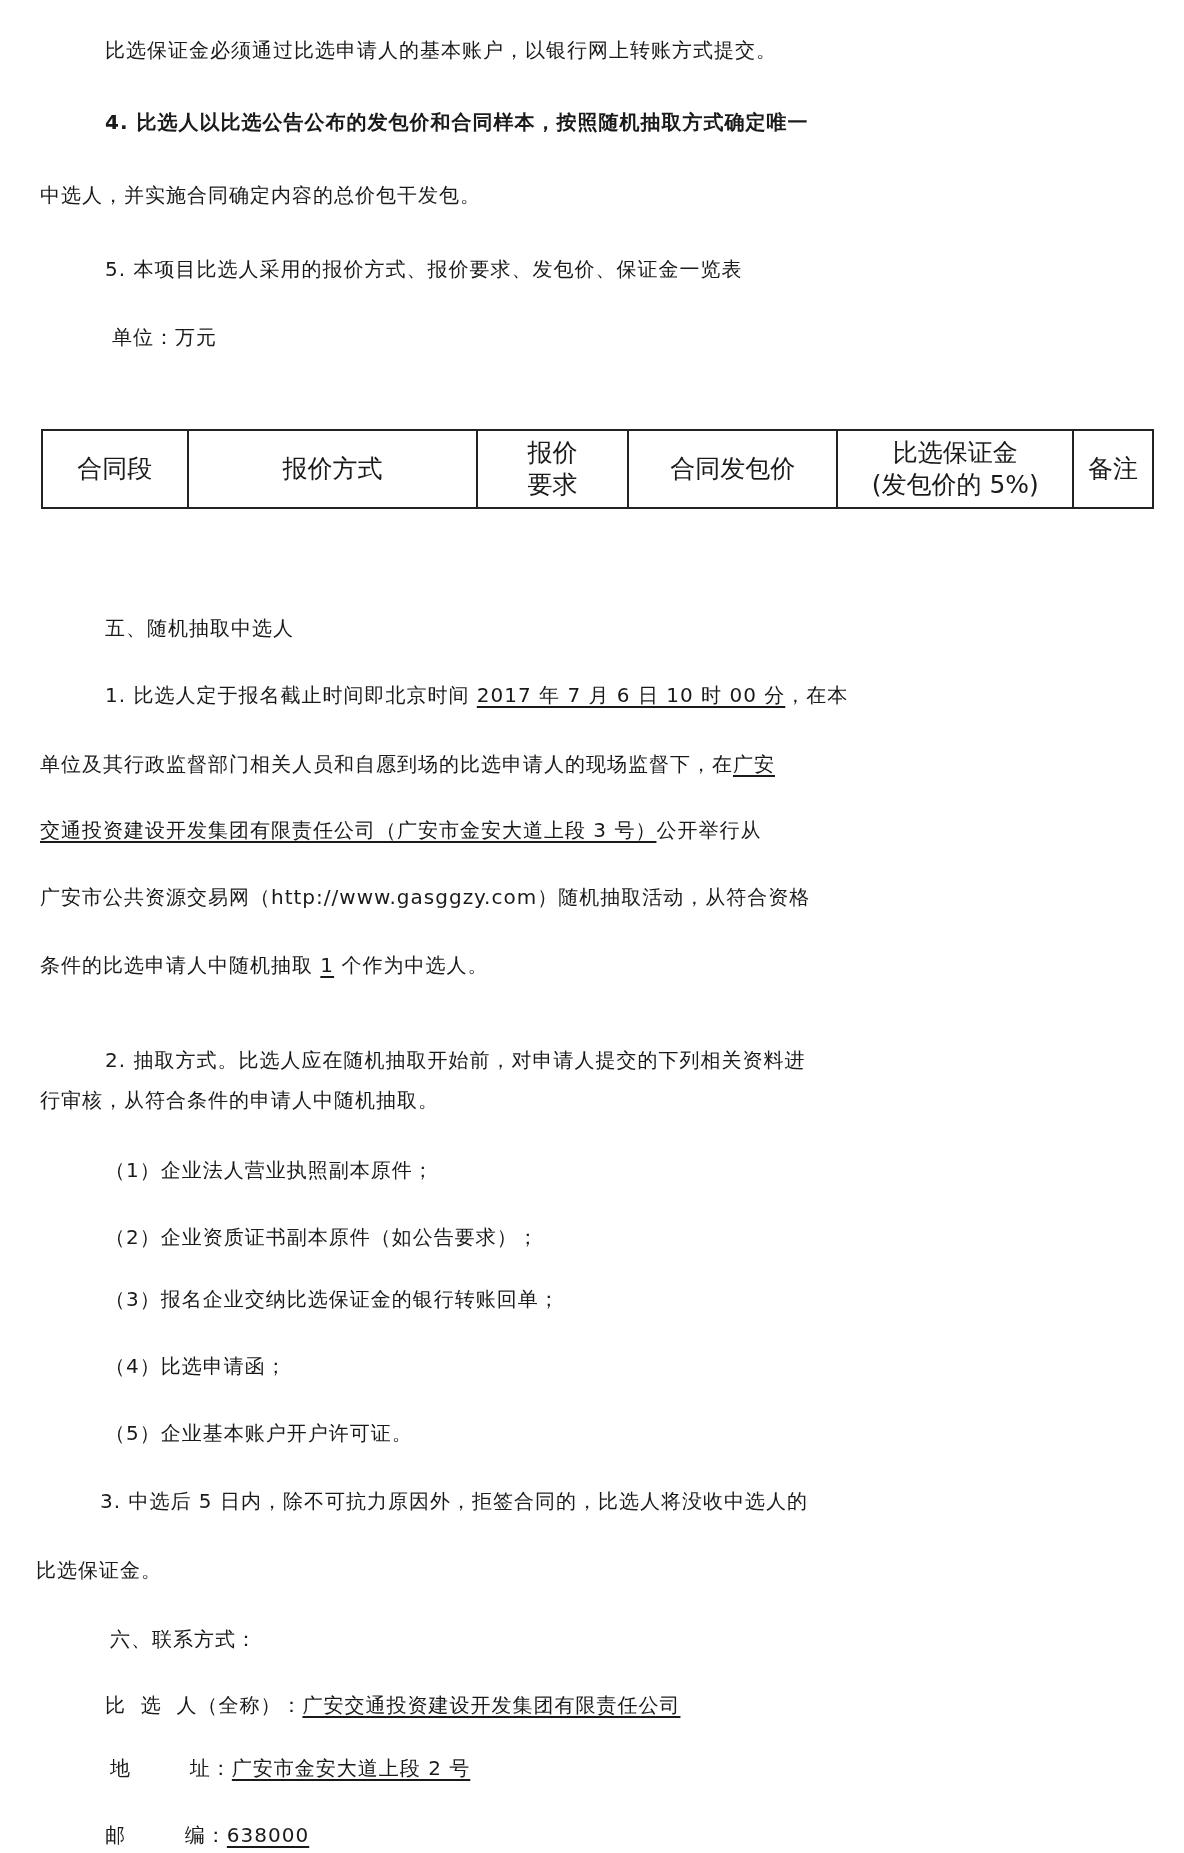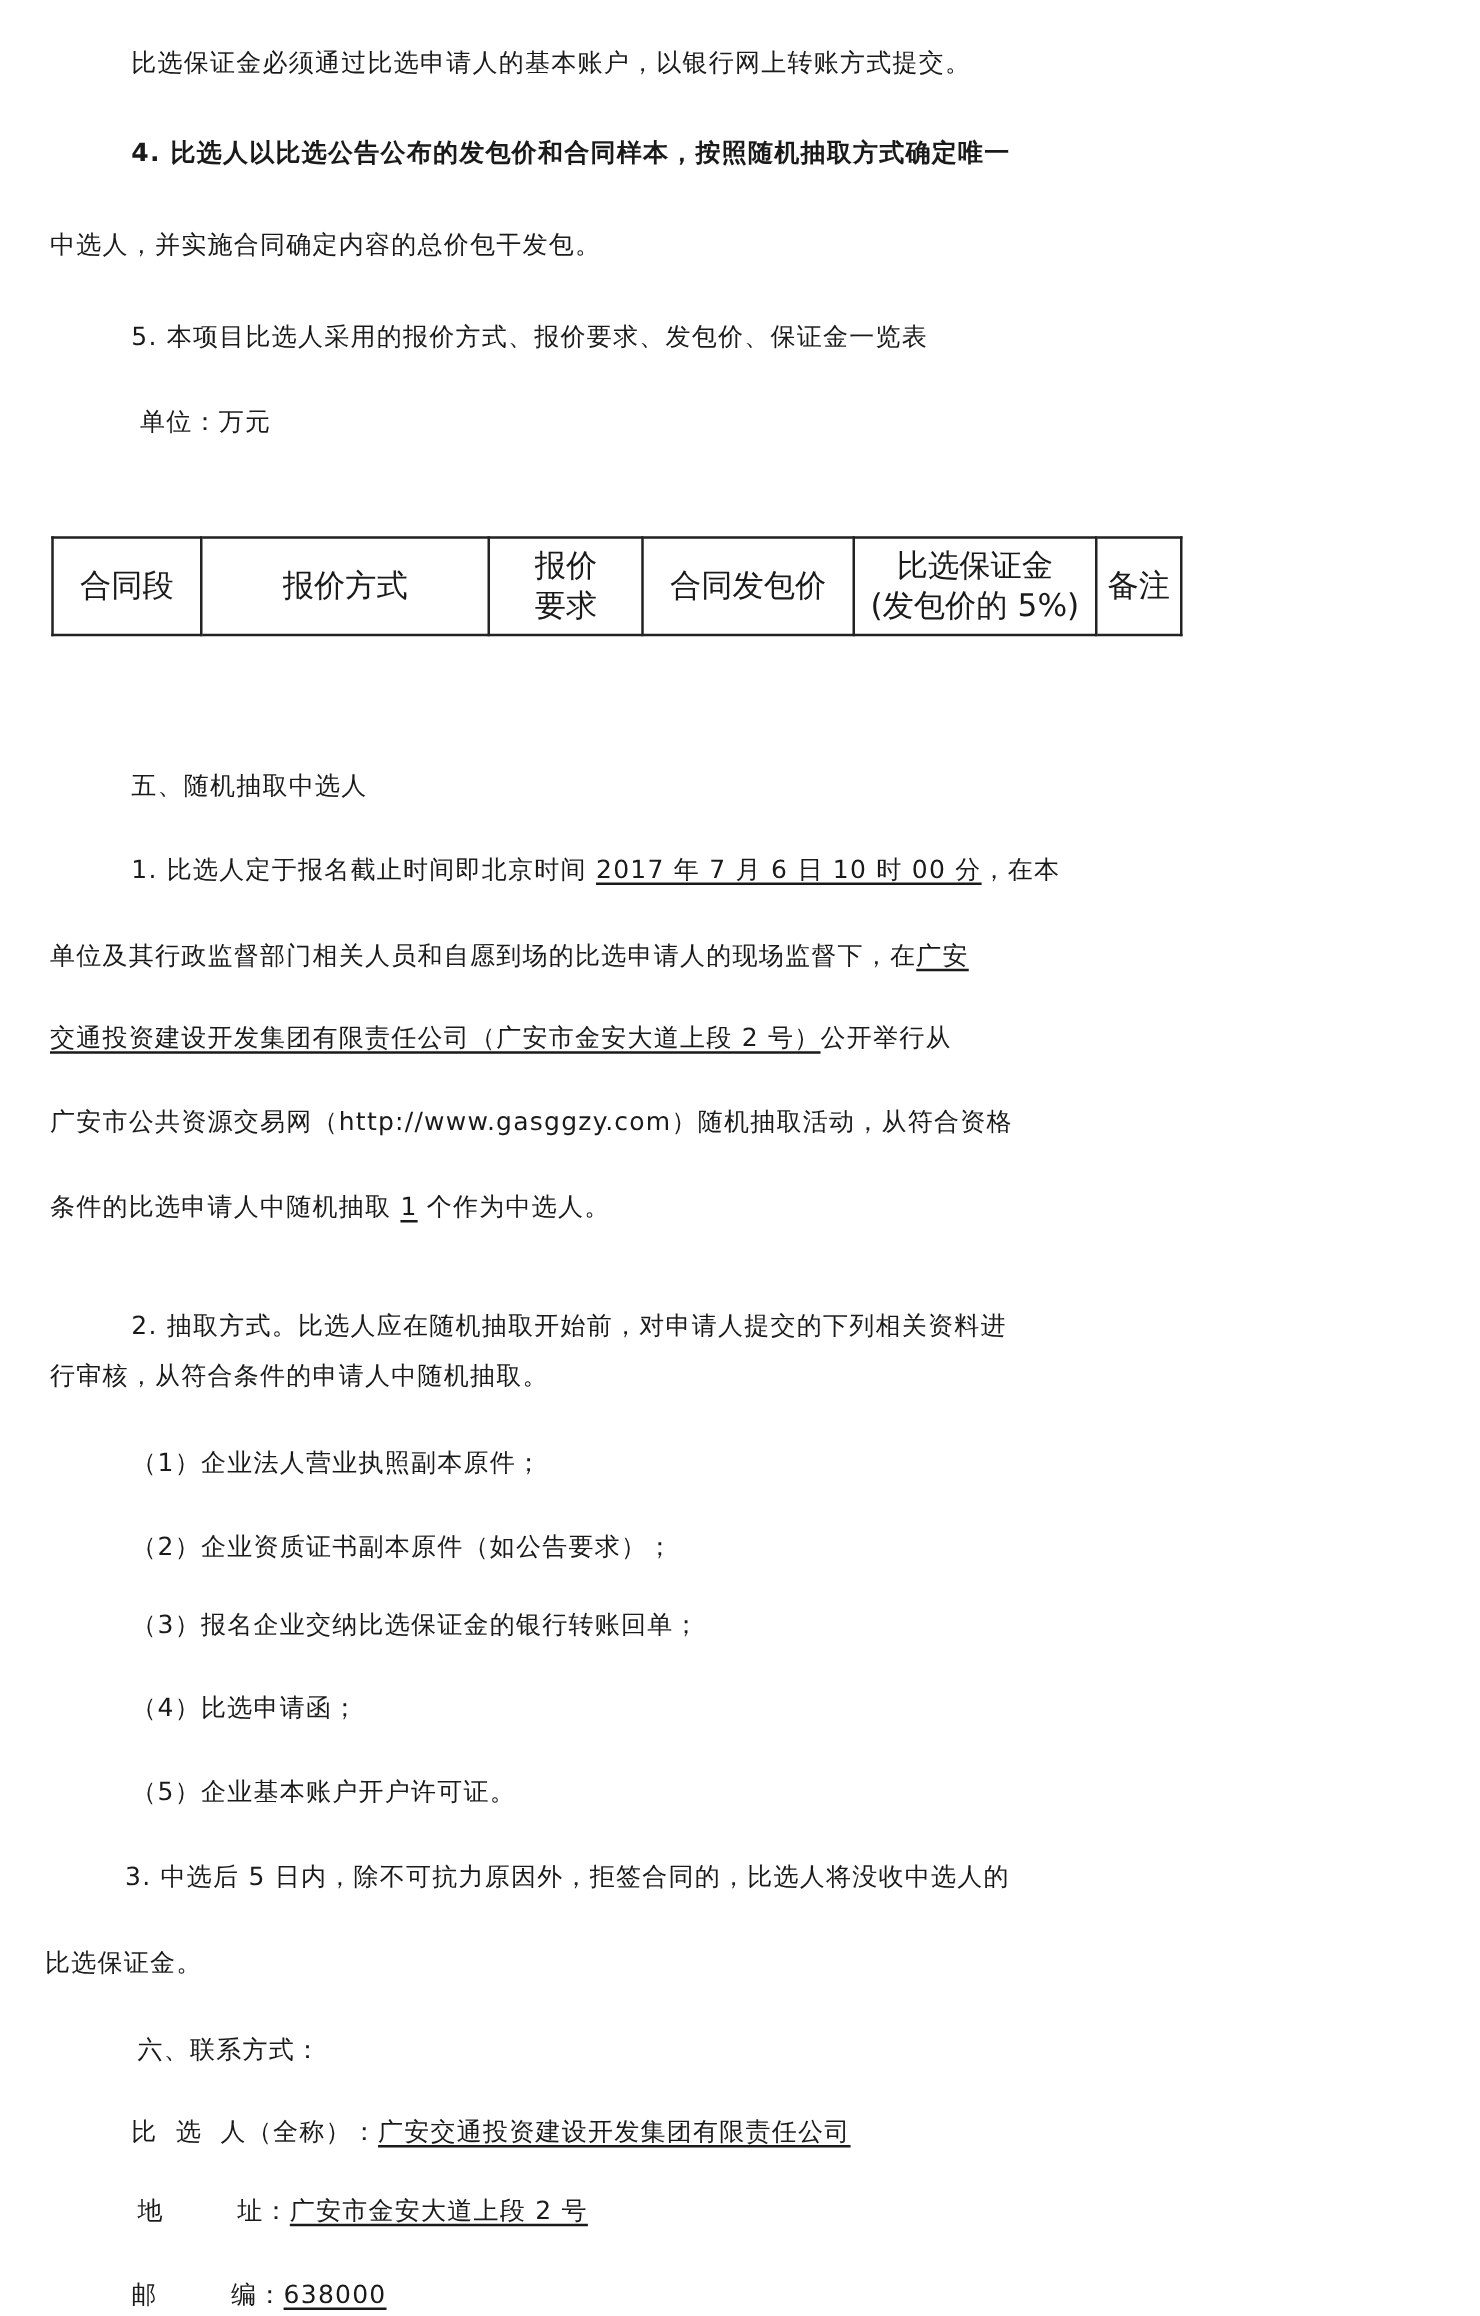--- a/index.html
+++ b/index.html
@@ -1,19 +1,19 @@
 <!DOCTYPE html>
 <html><head>
 <meta charset="utf-8">
 <style>
 html,body{margin:0;padding:0;background:#fff;}
 body{width:1184px;height:1853px;position:relative;overflow:hidden;font-family:"DejaVu Sans","Liberation Sans",sans-serif;color:#1a1a1a;}
 .line{position:absolute;white-space:nowrap;font-size:20px;line-height:36px;letter-spacing:1px;}
 .u{text-decoration:underline;text-underline-offset:4px;margin-top:12px;}
-.tbl{position:absolute;left:41px;top:429px;width:905px;border-collapse:collapse;font-size:25px;}
+.tbl{position:absolute;left:41px;top:429px;width:1113px;border-collapse:collapse;font-size:25px;}
 .tbl td{border:2px solid #222;text-align:center;vertical-align:middle;line-height:32px;padding:0;}
 .tbl tr.h td{height:76px;}
 .tbl tr.r td{height:70px;}
 </style>
 </head>
 <body>
 
 <div class="line" style="left:105px;top:32px;">比选保证金必须通过比选申请人的基本账户，以银行网上转账方式提交。</div>
 <div class="line" style="left:105px;top:104px;font-weight:bold;">4. 比选人以比选公告公布的发包价和合同样本，按照随机抽取方式确定唯一</div>
 <div class="line" style="left:40px;top:177px;">中选人，并实施合同确定内容的总价包干发包。</div>
@@ -43,21 +43,21 @@
           <div>(发包价的 5%)</div>
         </td>
 <td>备注</td>
 </tr>
 </tbody>
   </table>
 
 <div class="line" style="left:105px;top:610px;">五、随机抽取中选人</div>
 <div class="line" style="left:105px;top:677px;"><span>1. 比选人定于报名截止时间即北京时间 </span><span class="u">2017 年 7 月 6 日 10 时 00 分</span><span>，在本</span></div>
 <div class="line" style="left:40px;top:746px;"><span>单位及其行政监督部门相关人员和自愿到场的比选申请人的现场监督下，在</span><span class="u">广安</span></div>
-<div class="line" style="left:40px;top:812px;"><span class="u">交通投资建设开发集团有限责任公司（广安市金安大道上段 2 号）</span><span>公开举行从</span></div>
+<div class="line" style="left:40px;top:812px;"><span class="u">交通投资建设开发集团有限责任公司（广安市金安大道上段 3 号）</span><span>公开举行从</span></div>
 <div class="line" style="left:40px;top:879px;">广安市公共资源交易网（http://www.gasggzy.com）随机抽取活动，从符合资格</div>
 <div class="line" style="left:40px;top:947px;"><span>条件的比选申请人中随机抽取 </span><span class="u">1</span><span> 个作为中选人。</span></div>
 <div class="line" style="left:105px;top:1013px;margin-top:29px;">2. 抽取方式。比选人应在随机抽取开始前，对申请人提交的下列相关资料进</div>
 <div class="line" style="left:40px;top:1082px;">行审核，从符合条件的申请人中随机抽取。</div>
 <div class="line" style="left:105px;top:1152px;text-align:center;">（1）企业法人营业执照副本原件；</div>
 <div class="line" style="left:105px;top:1219px;">（2）企业资质证书副本原件（如公告要求）；</div>
 <div class="line" style="left:105px;top:1281px;">（3）报名企业交纳比选保证金的银行转账回单；</div>
 <div class="line" style="left:105px;top:1348px;">（4）比选申请函；</div>
 <div class="line" style="left:105px;top:1415px;">（5）企业基本账户开户许可证。</div>
 <div class="line" style="left:100px;top:1483px;">3. 中选后 5 日内，除不可抗力原因外，拒签合同的，比选人将没收中选人的</div>

